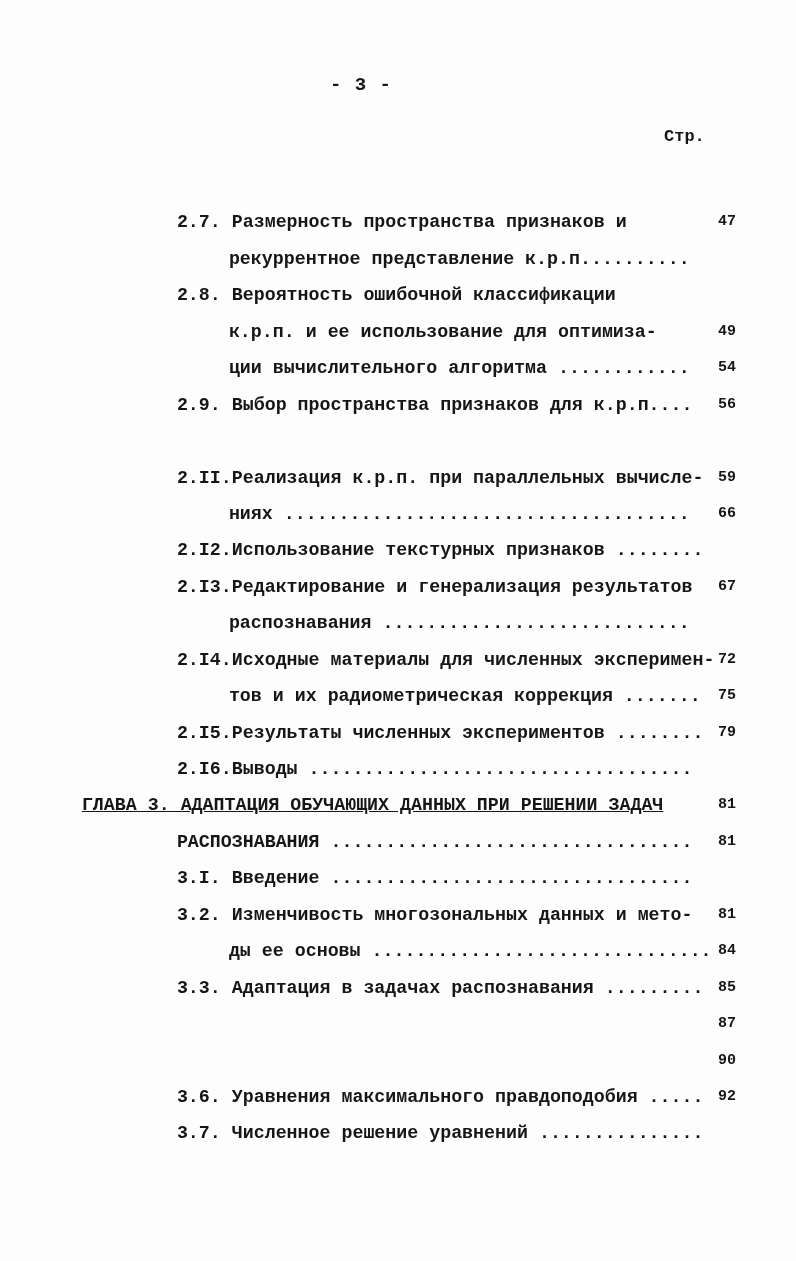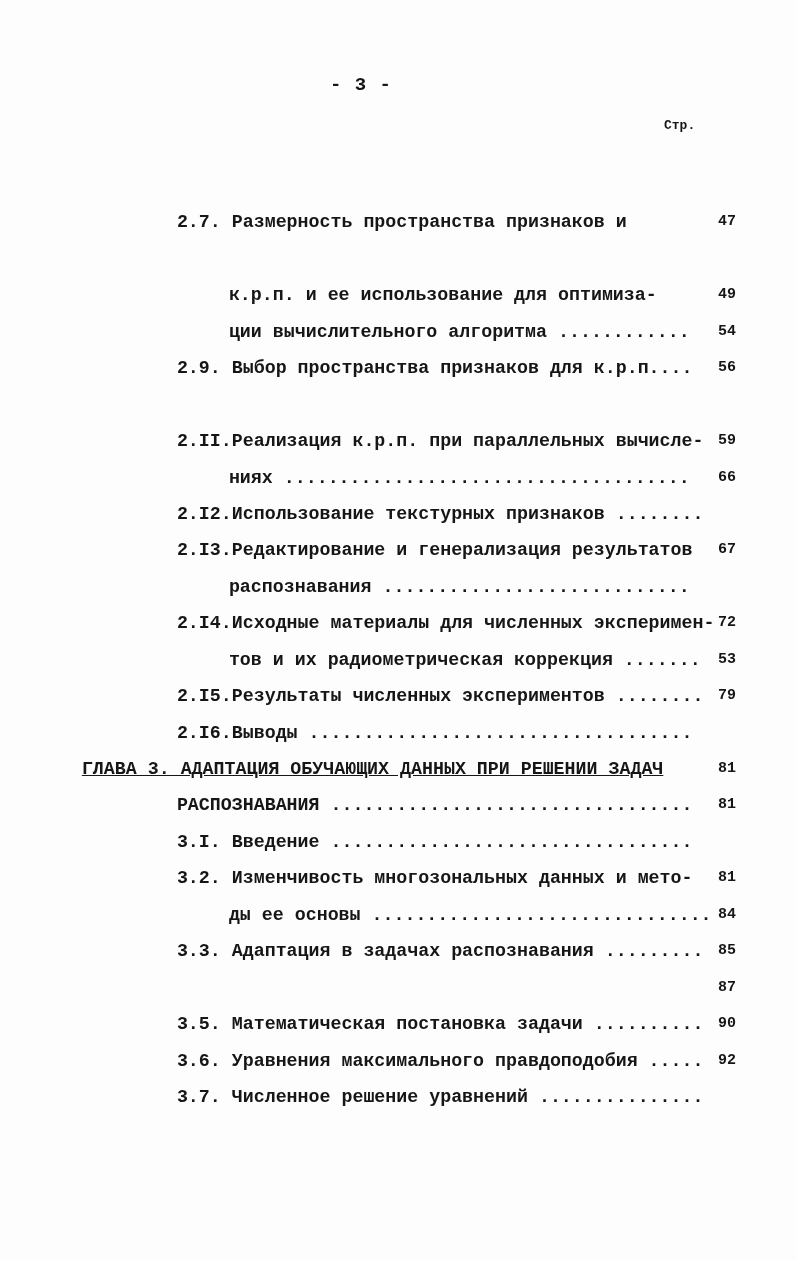--- a/index.html
+++ b/index.html
@@ -21,22 +21,22 @@
     position: absolute;
     left: 330px;
     top: 74px;
     font-size: 19px;
     letter-spacing: 1px;
     white-space: pre;
   }
   .column-header {
     position: absolute;
     left: 664px;
-    top: 118px;
-    font-size: 13px;
+    top: 127px;
+    font-size: 17px;
     white-space: pre;
   }
   .toc-list {
     position: absolute;
     left: 38px;
     top: 168px;
     width: 726px;
   }
   .toc-line {
     position: relative;
@@ -70,21 +70,26 @@
   <div class="header-page-number">- 3 -</div>
 
   <div class="column-header">Стр.</div>
 
   <div class="toc-list" id="toc-list">
       <div class="toc-line level-section">
     <span class="entry-text">2.7. Размерность пространства признаков и</span>
     <span class="page-number"></span>
   </div>
       <div class="toc-line level-continuation">
+    <span class="entry-text">рекуррентное представление к.р.п..........</span>
     <span class="page-number">47</span>
+  </div>
+      <div class="toc-line level-section">
+    <span class="entry-text">2.8. Вероятность ошибочной классификации</span>
+    <span class="page-number"></span>
   </div>
       <div class="toc-line level-continuation">
     <span class="entry-text">к.р.п. и ее использование для оптимиза-</span>
     <span class="page-number"></span>
   </div>
       <div class="toc-line level-continuation">
     <span class="entry-text">ции вычислительного алгоритма ............</span>
     <span class="page-number">49</span>
   </div>
       <div class="toc-line level-section">
@@ -117,21 +122,21 @@
       <div class="toc-line level-section">
     <span class="entry-text">2.I4.Исходные материалы для численных эксперимен-</span>
     <span class="page-number"></span>
   </div>
       <div class="toc-line level-continuation">
     <span class="entry-text">тов и их радиометрическая коррекция .......</span>
     <span class="page-number">72</span>
   </div>
       <div class="toc-line level-section">
     <span class="entry-text">2.I5.Результаты численных экспериментов ........</span>
-    <span class="page-number">53</span>
+    <span class="page-number">75</span>
   </div>
       <div class="toc-line level-section">
     <span class="entry-text">2.I6.Выводы ...................................</span>
     <span class="page-number">79</span>
   </div>
       <div class="toc-line level-chapter">
     <span class="entry-text">ГЛАВА 3. АДАПТАЦИЯ ОБУЧАЮЩИХ ДАННЫХ ПРИ РЕШЕНИИ ЗАДАЧ</span>
     <span class="page-number"></span>
   </div>
       <div class="toc-line level-section">
@@ -151,21 +156,20 @@
     <span class="page-number">81</span>
   </div>
       <div class="toc-line level-section">
     <span class="entry-text">3.3. Адаптация в задачах распознавания .........</span>
     <span class="page-number">84</span>
   </div>
       <div class="toc-line level-section">
     <span class="page-number">85</span>
   </div>
       <div class="toc-line level-section">
-    <span class="entry-text">3.5. Математическая постановка задачи ..........</span>
     <span class="page-number">87</span>
   </div>
       <div class="toc-line level-section">
     <span class="entry-text">3.6. Уравнения максимального правдоподобия .....</span>
     <span class="page-number">90</span>
   </div>
       <div class="toc-line level-section">
     <span class="entry-text">3.7. Численное решение уравнений ...............</span>
     <span class="page-number">92</span>
   </div>

